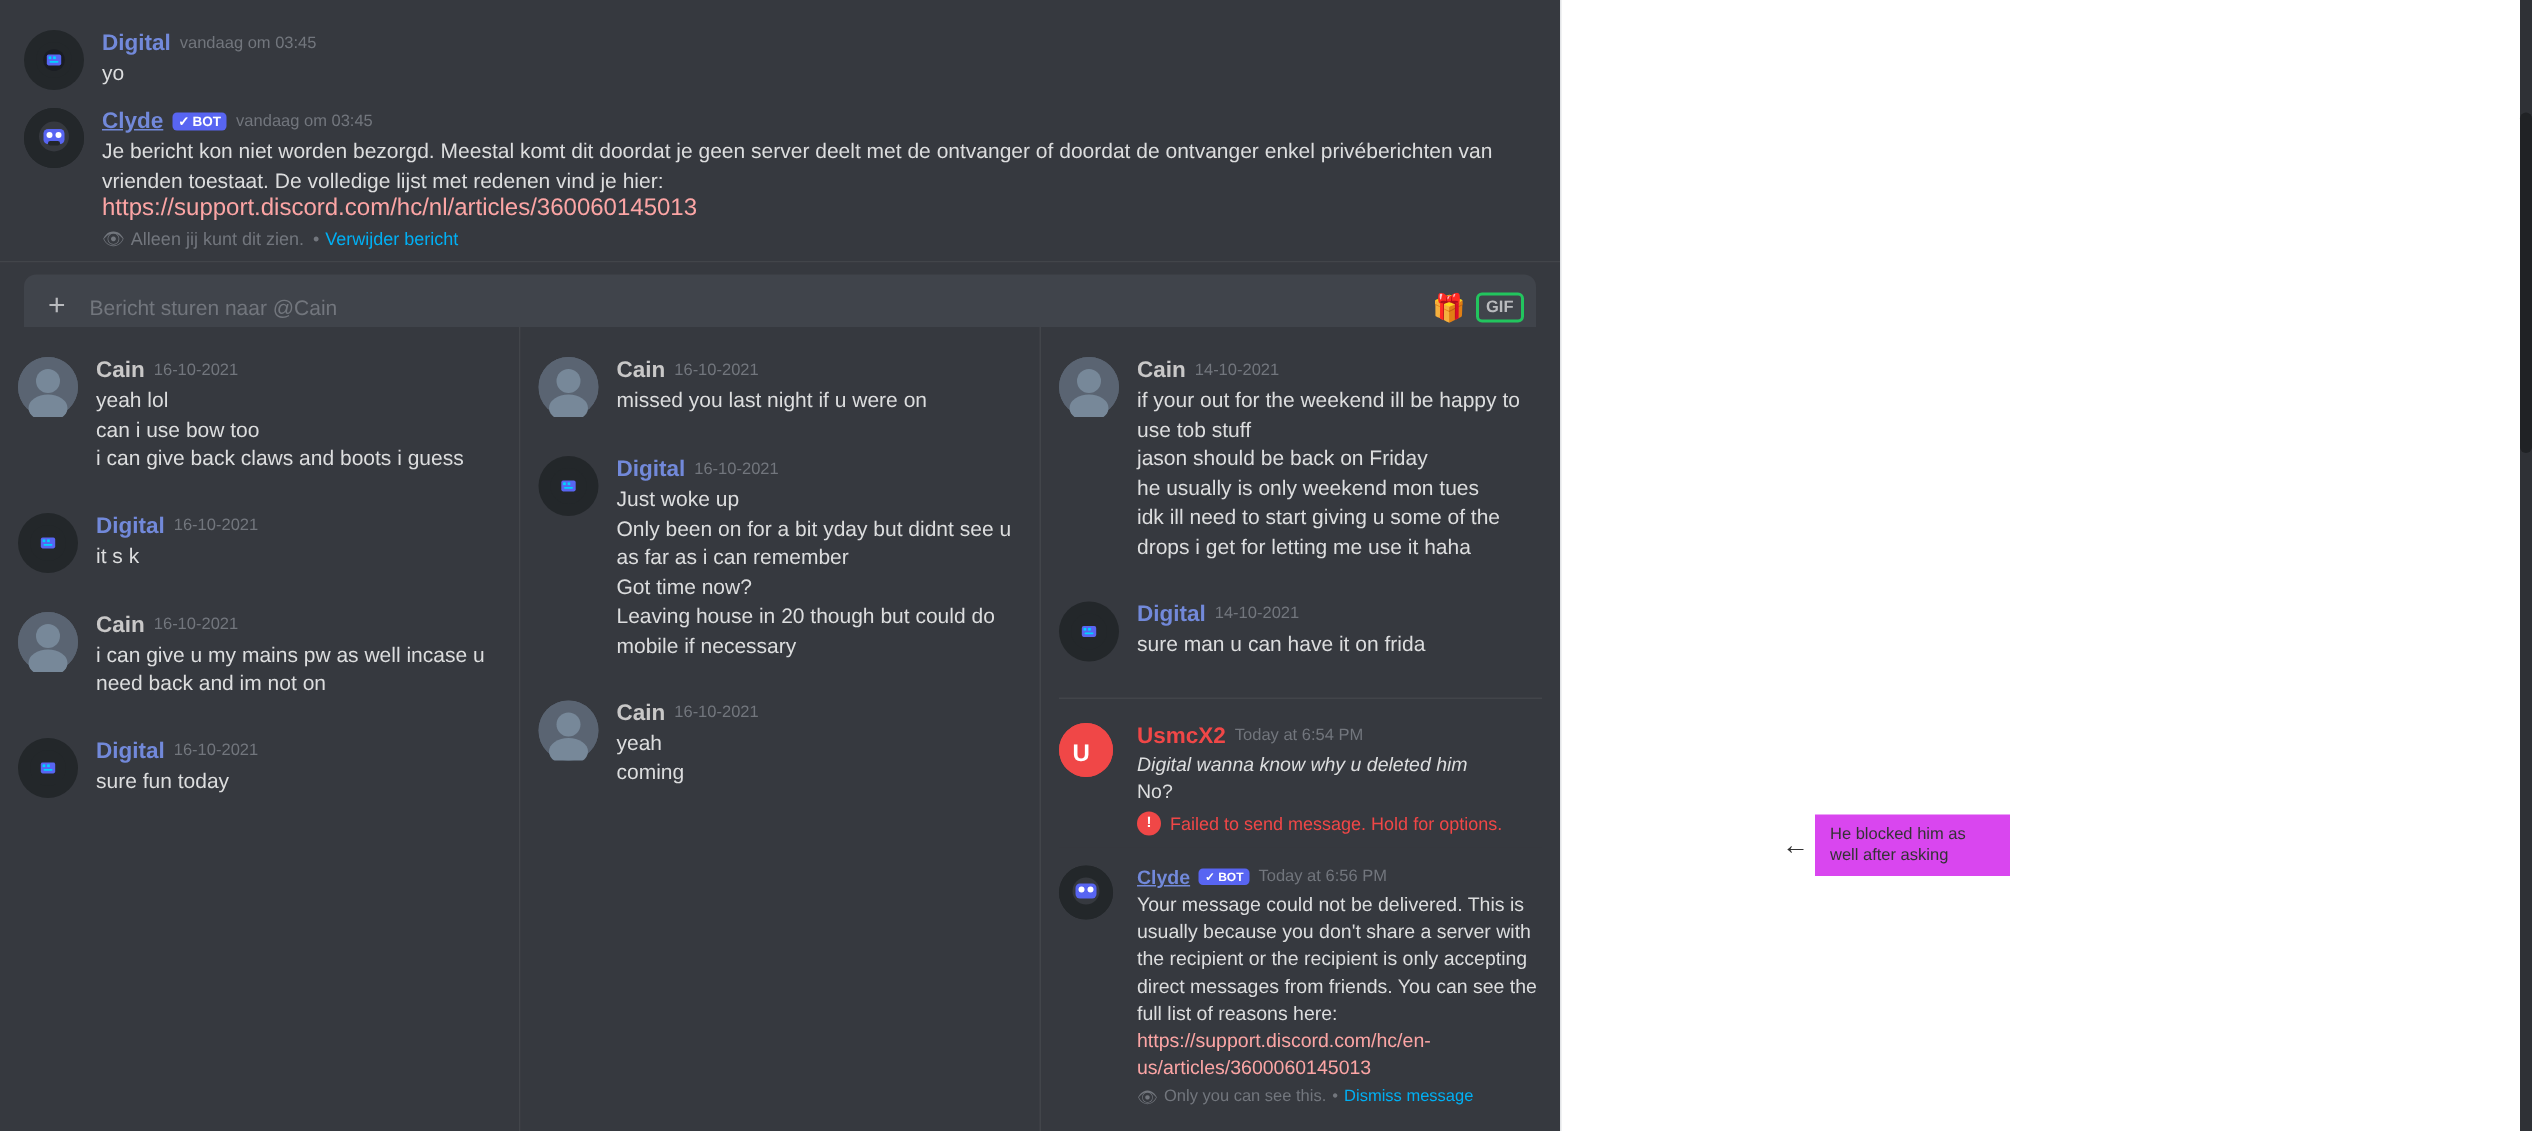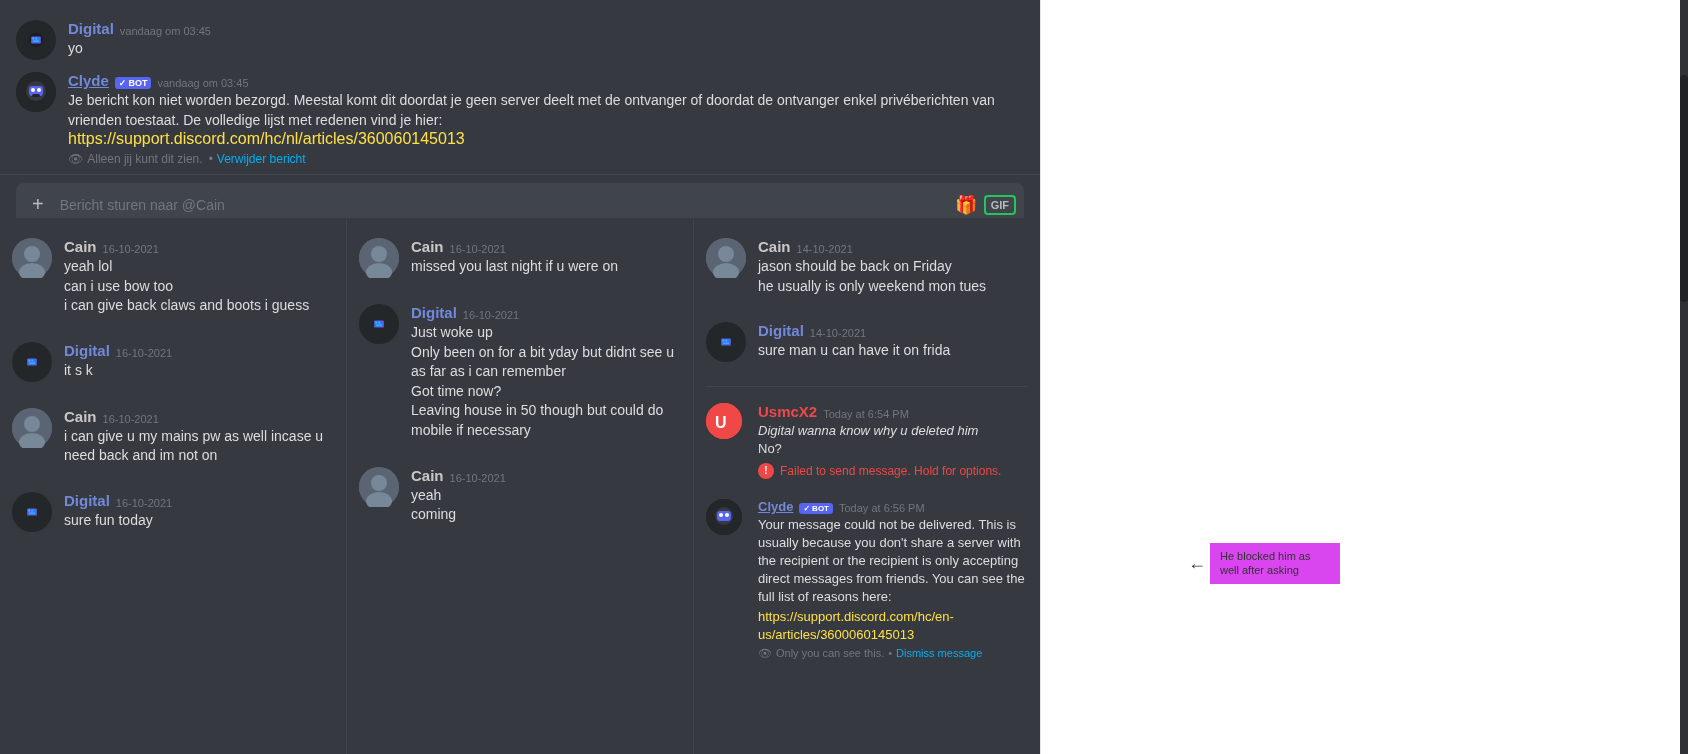--- a/index.html
+++ b/index.html
@@ -51,21 +51,21 @@
     .avatar svg {
       width: 24px; height: 24px;
     }
 
     .msg-content {
       flex: 1;
     }
 
     .msg-header {
       display: flex;
-      align-items: flex-end;
+      align-items: center;
       gap: 6px;
       margin-bottom: 2px;
     }
 
     .msg-author {
       font-size: 15px;
       font-weight: 600;
     }
 
     .author-digital { color: #7289da; }
@@ -89,21 +89,21 @@
       font-size: 11px;
     }
 
     .msg-text {
       font-size: 14px;
       color: #dcddde;
       line-height: 1.4;
     }
 
     .msg-link {
-      color: #fde047;
+      color: #fca5a5;
       text-decoration: none;
     }
 
     .msg-small {
       color: #72767d;
       font-size: 12px;
       margin-top: 4px;
       display: flex;
       align-items: center;
       gap: 4px;
@@ -493,21 +493,21 @@
           </svg>
         </div>
         <div class="msg-content">
           <div class="msg-header">
             <span class="msg-author author-digital">Digital</span>
             <span class="msg-timestamp">16-10-2021</span>
           </div>
           <div class="msg-text">Just woke up</div>
           <div class="msg-text">Only been on for a bit yday but didnt see u as far as i can remember</div>
           <div class="msg-text">Got time now?</div>
-          <div class="msg-text">Leaving house in 50 though but could do mobile if necessary</div>
+          <div class="msg-text">Leaving house in 20 though but could do mobile if necessary</div>
         </div>
       </div>
     </div>
 
     <div class="chat-msg-group">
       <div class="message-group">
         <div class="av-cain">
           <svg viewBox="0 0 40 40" width="40" height="40">
             <circle cx="20" cy="20" r="20" fill="#5a6472"></circle>
             <circle cx="20" cy="16" r="8" fill="#778899"></circle>
@@ -535,22 +535,24 @@
             <circle cx="20" cy="20" r="20" fill="#5a6472"></circle>
             <circle cx="20" cy="16" r="8" fill="#778899"></circle>
             <ellipse cx="20" cy="34" rx="13" ry="9" fill="#778899"></ellipse>
           </svg>
         </div>
         <div class="msg-content">
           <div class="msg-header">
             <span class="msg-author author-cain">Cain</span>
             <span class="msg-timestamp">14-10-2021</span>
           </div>
+          <div class="msg-text">if your out for the weekend ill be happy to use tob stuff</div>
           <div class="msg-text">jason should be back on Friday</div>
           <div class="msg-text">he usually is only weekend mon tues</div>
+          <div class="msg-text">idk ill need to start giving u some of the drops i get for letting me use it haha</div>
         </div>
       </div>
     </div>
 
     <div class="chat-msg-group">
       <div class="message-group">
         <div class="av-digital avatar">
           <svg viewBox="0 0 40 40" width="40" height="40">
             <circle cx="20" cy="20" r="20" fill="#23272a"></circle>
             <rect x="12" y="14" width="16" height="12" rx="2" fill="#5865f2"></rect>

